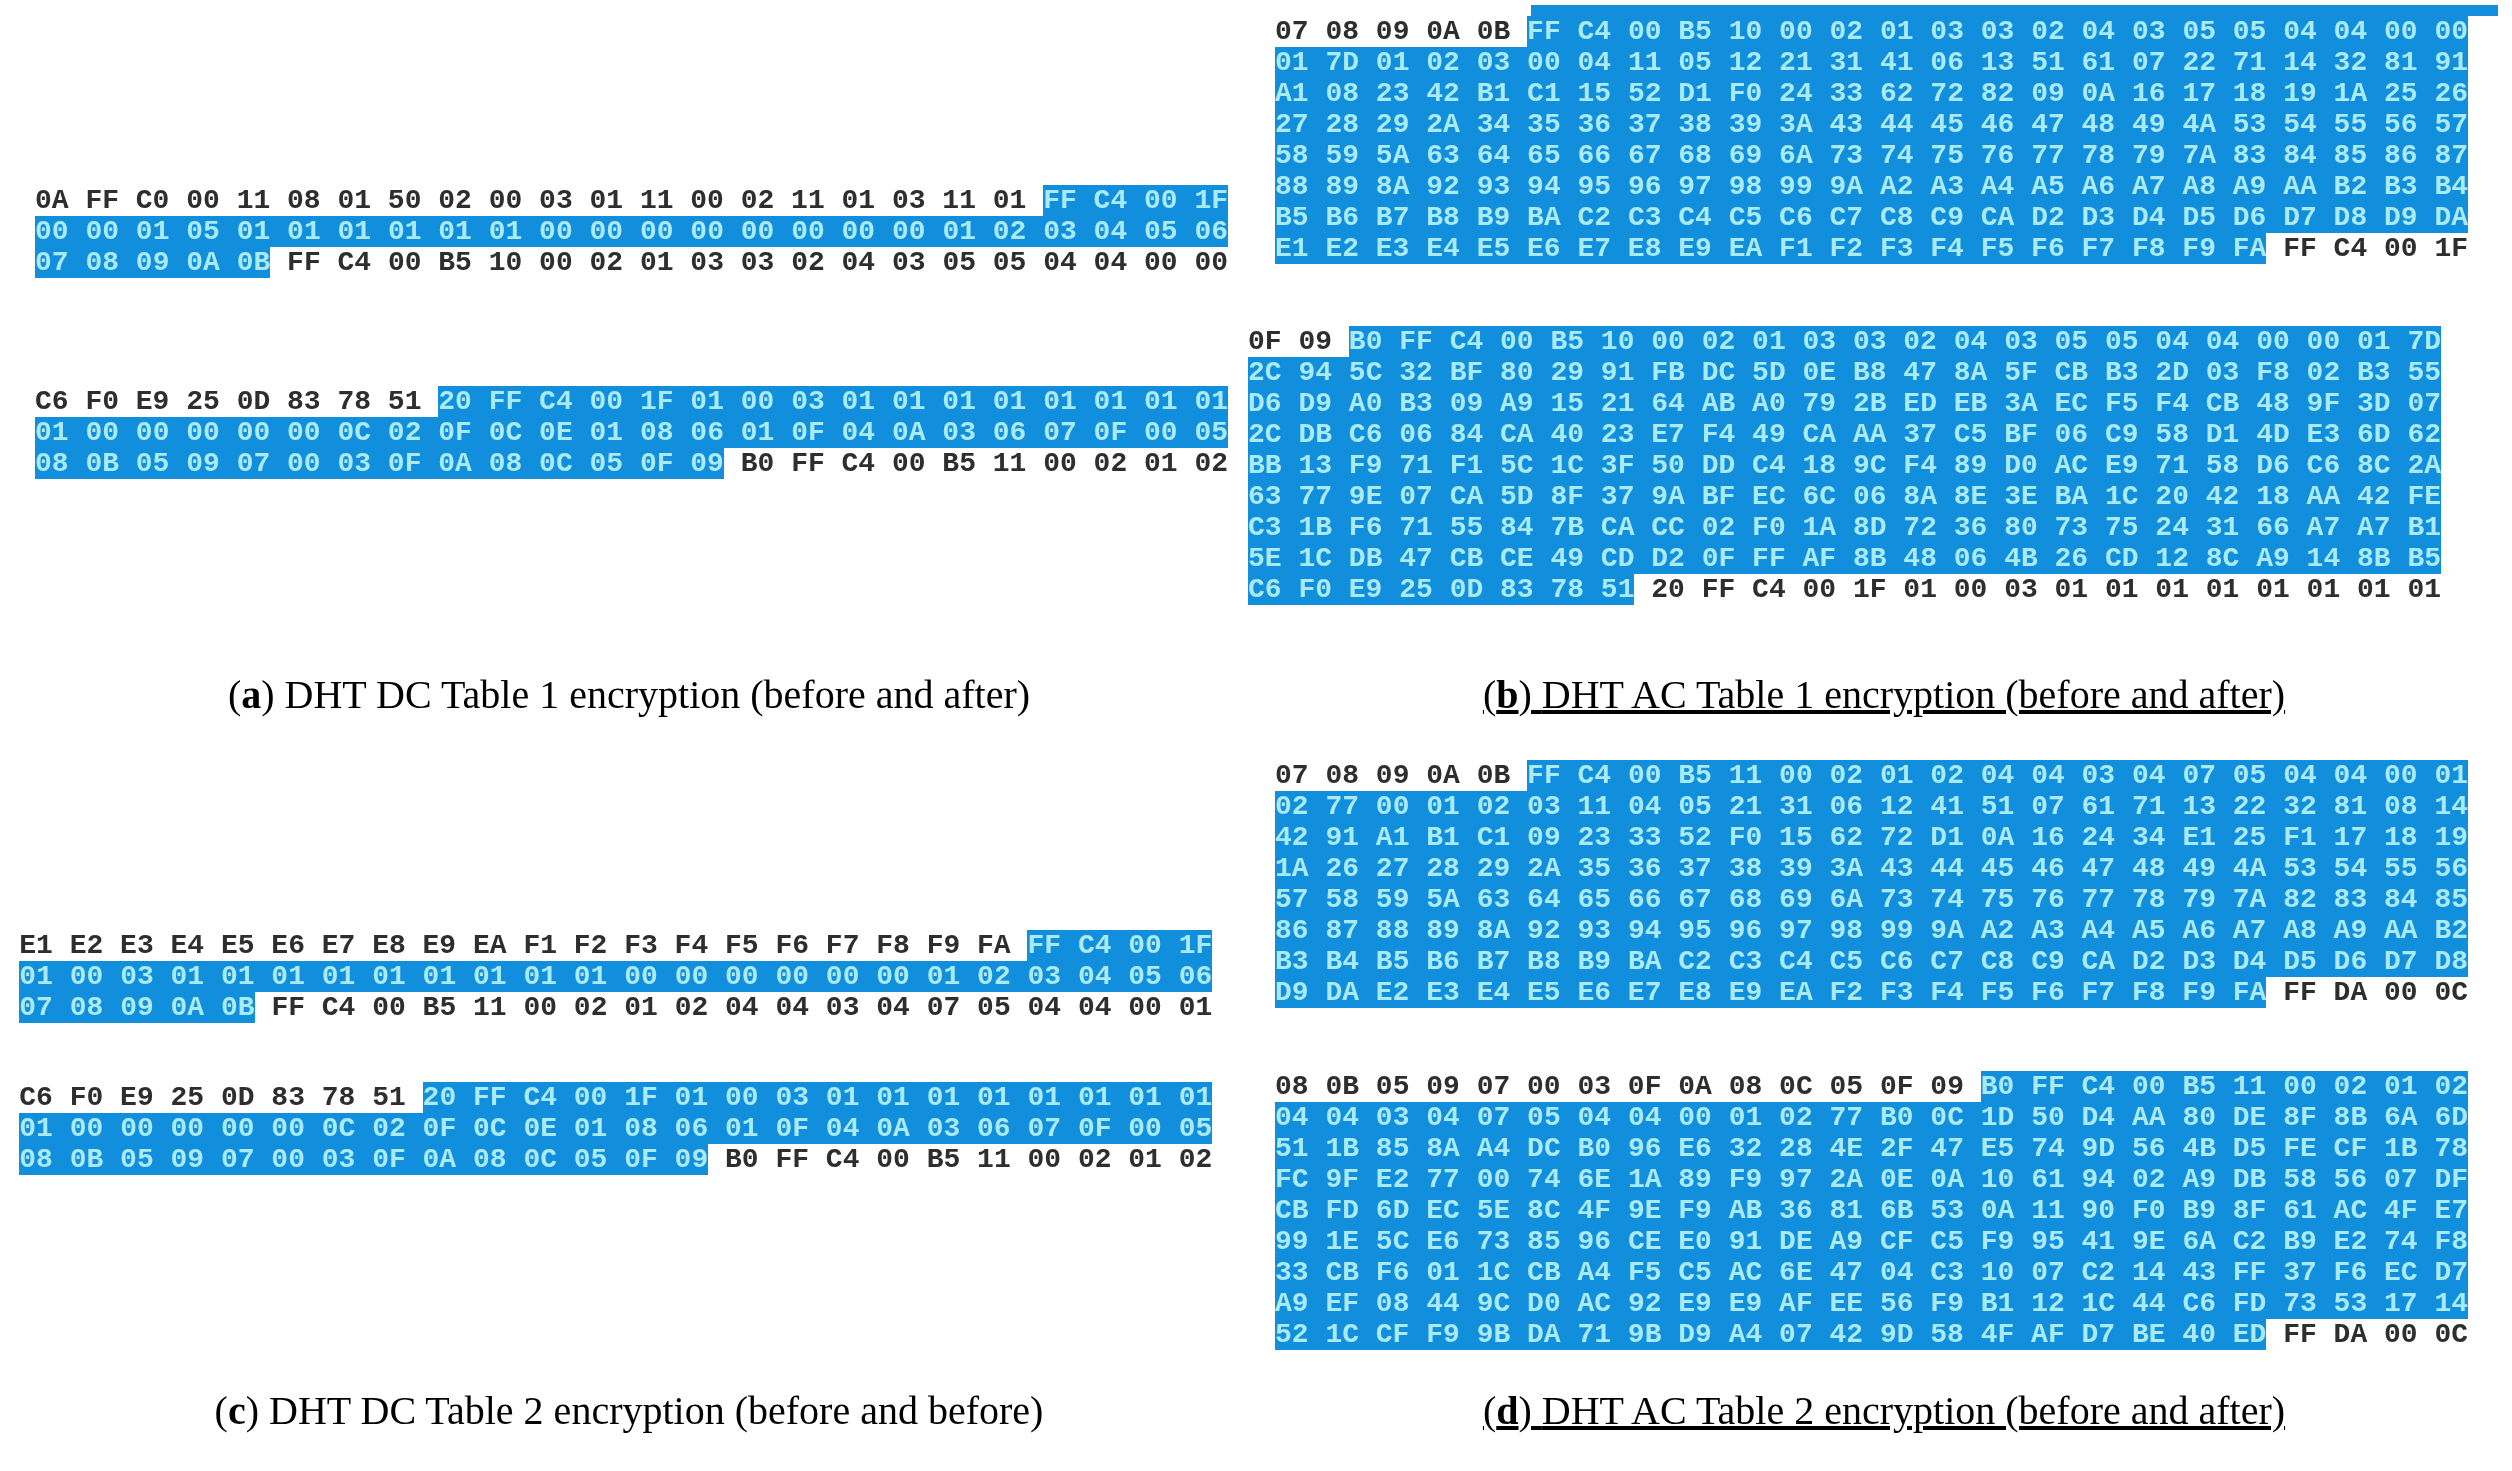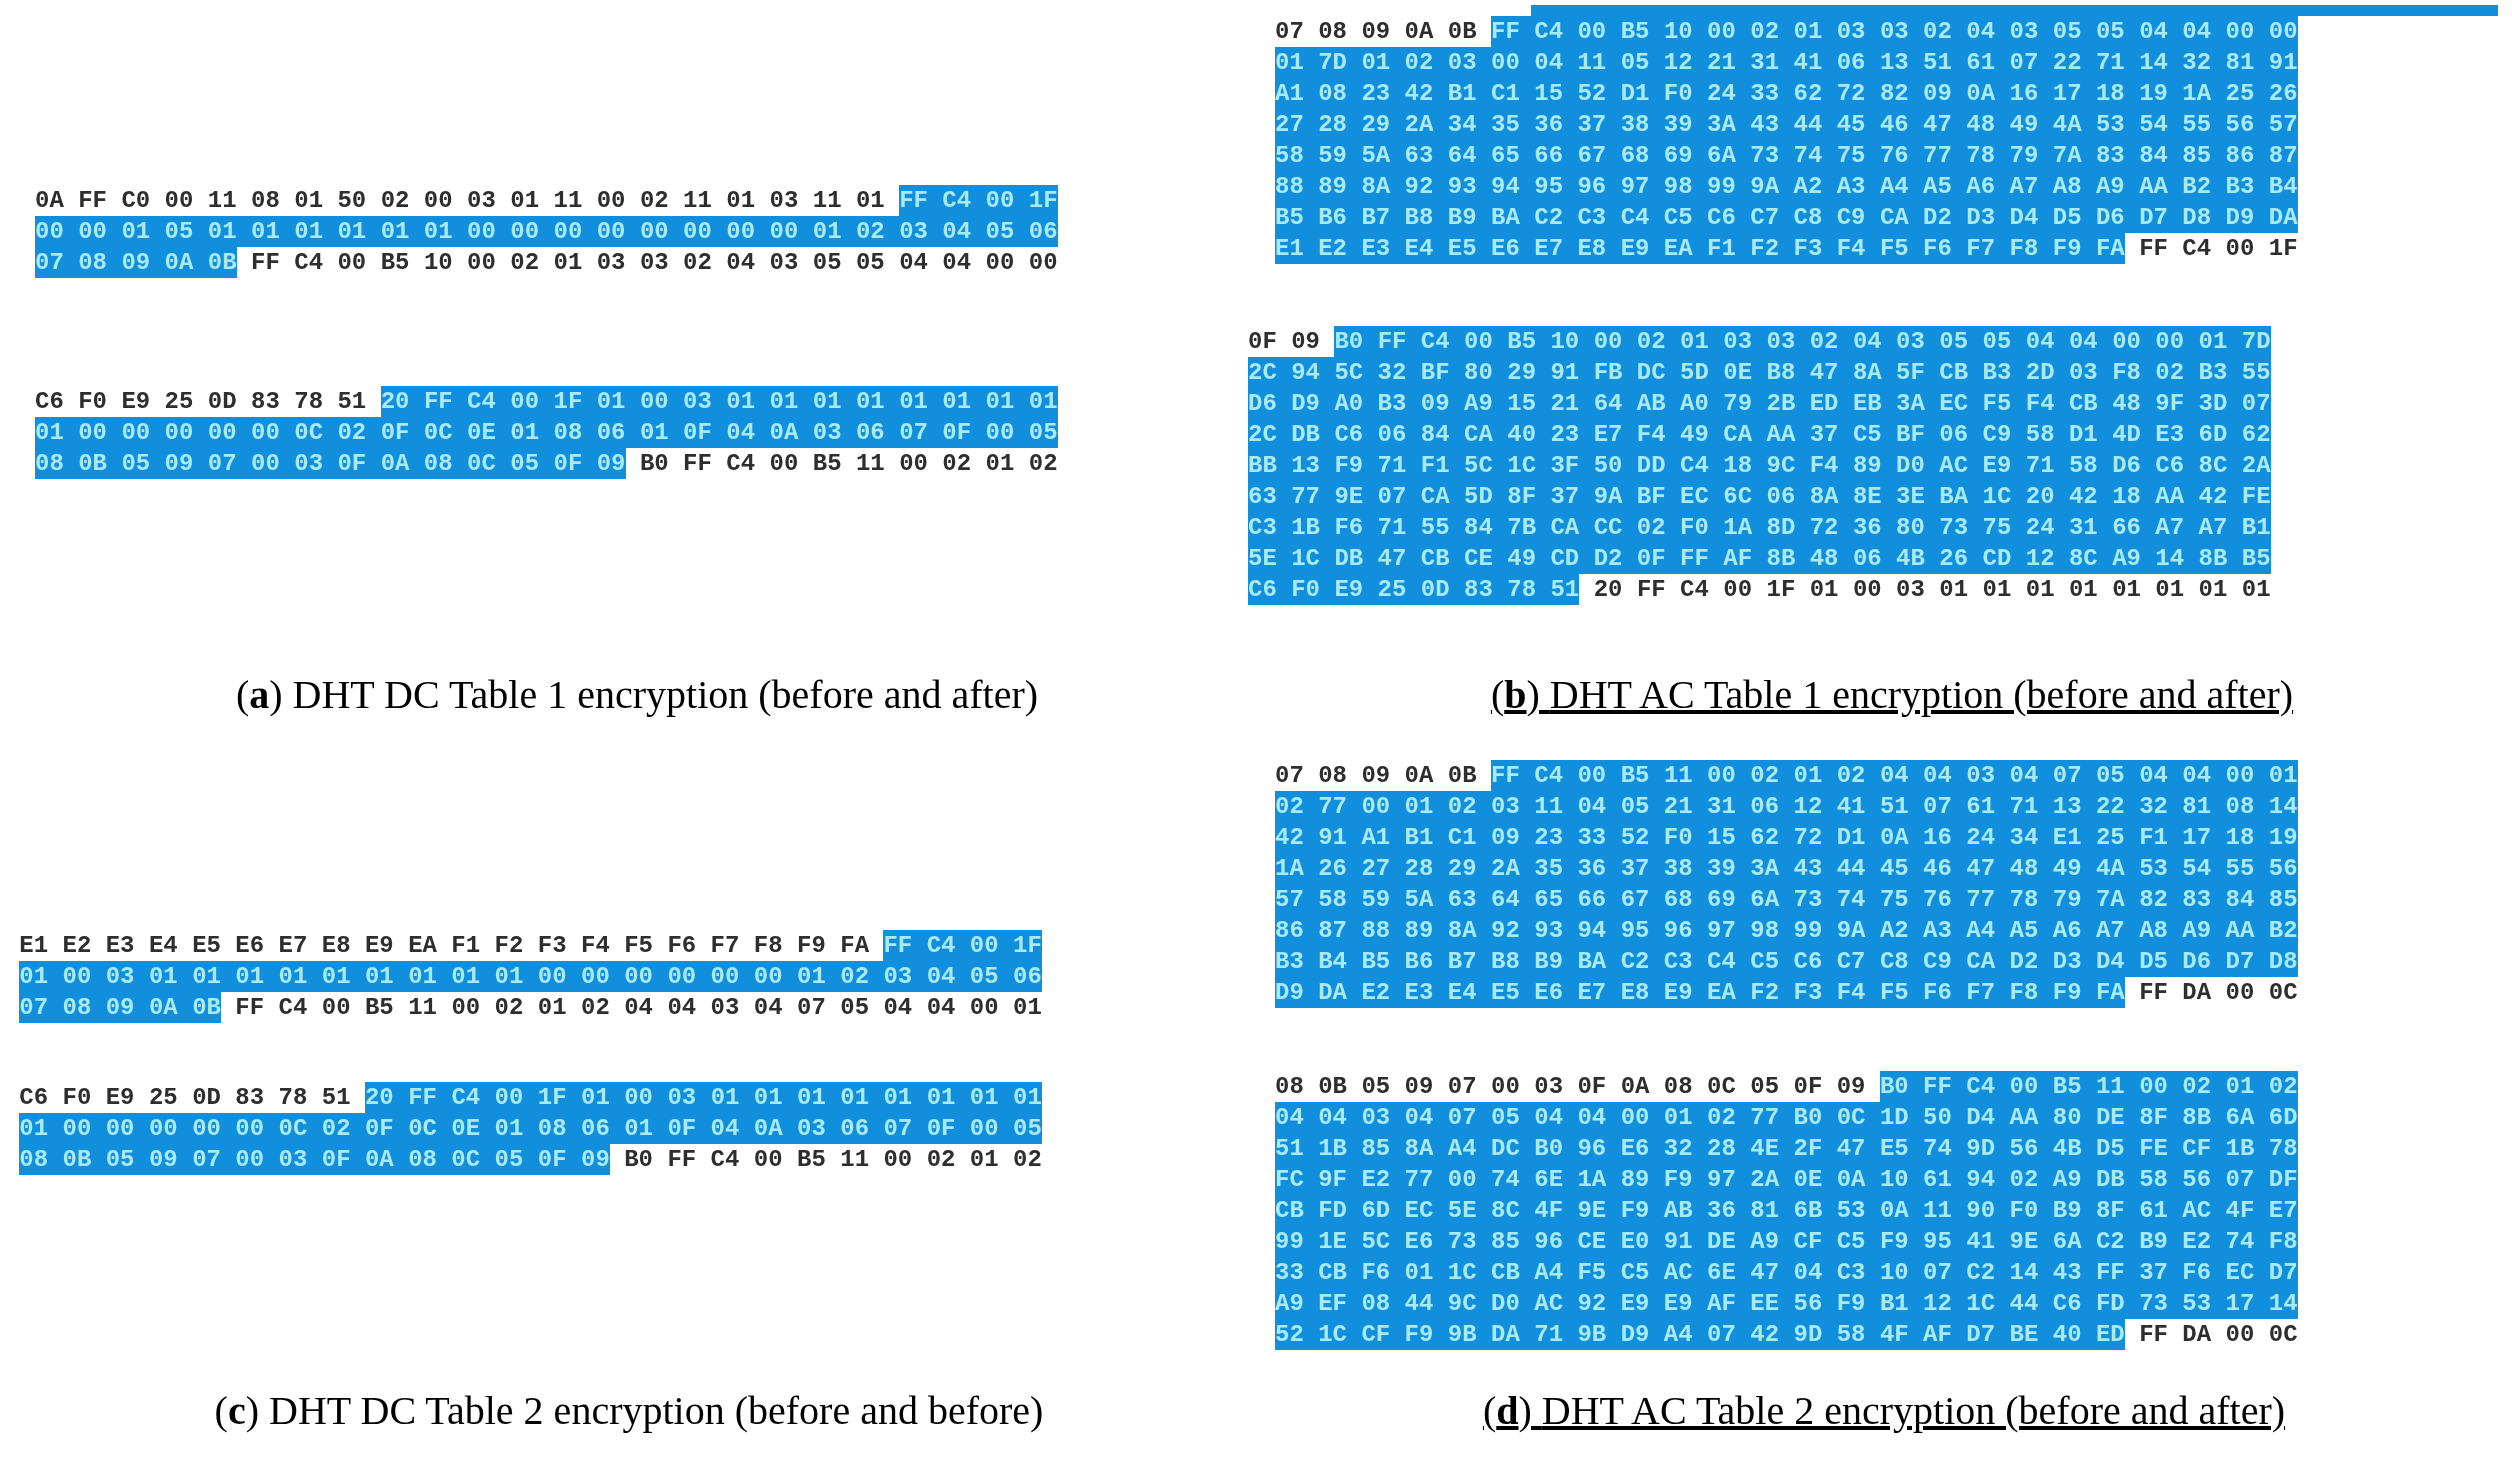--- a/index.html
+++ b/index.html
@@ -5,35 +5,35 @@
   html,body{margin:0;padding:0;}
   body{
     width:2512px;height:1472px;position:relative;background:#ffffff;
     font-family:"Liberation Sans",sans-serif;overflow:hidden;
   }
   .figure{position:absolute;inset:0;}
   .hex-block{position:absolute;}
   .hex-row{
     height:31px;white-space:pre;
     font-family:"Liberation Mono","DejaVu Sans Mono",monospace;
-    font-size:24px;font-weight:bold;line-height:31px;
+    font-size:28px;font-weight:bold;line-height:31px;text-align:right;
   }
   .seg{display:inline-block;height:31px;line-height:31px;vertical-align:top;}
   .seg.hl{background:#118FDC;color:#A9EAF5;}
   .seg.plain{color:#2e2e2e;}
   .seg-gap{display:inline-block;height:31px;line-height:31px;vertical-align:top;color:transparent;}
   .caption{
     position:absolute;text-align:center;
     font-family:"Liberation Serif","DejaVu Serif",serif;
     font-size:40px;color:#000;
   }
   .caption .cap-label{font-weight:bold;}
   .caption-left{left:0;width:1258px;}
   .caption-right{left:1255px;width:1258px;text-decoration:underline;}
-  .cap-row-1{top:671px;padding-left:8px;}
+  .cap-row-1{top:671px;}
   .cap-row-2{top:1387px;}
   #panel-a-block-1{left:35px;top:185px;}
   #panel-a-block-2{left:35px;top:386px;}
   #panel-b-block-1{left:1275px;top:16px;}
   #panel-b-block-2{left:1248px;top:326px;}
   #panel-c-block-1{left:19.3px;top:930px;}
   #panel-c-block-2{left:19.3px;top:1082px;}
   #panel-d-block-1{left:1275px;top:760px;}
   #panel-d-block-2{left:1275px;top:1071px;}
   .partial-strip{

